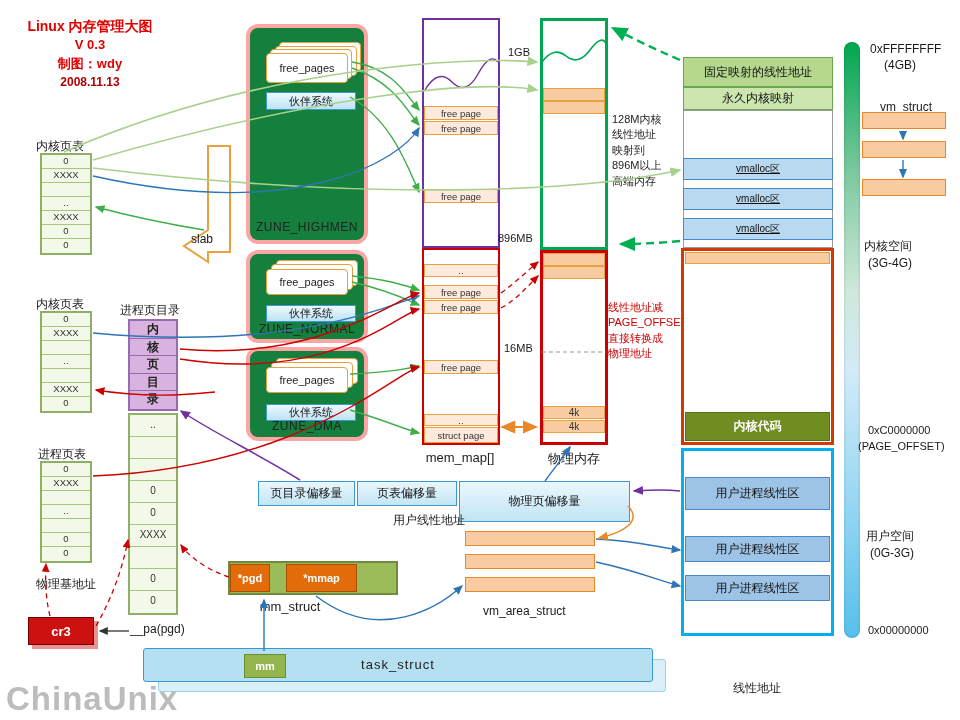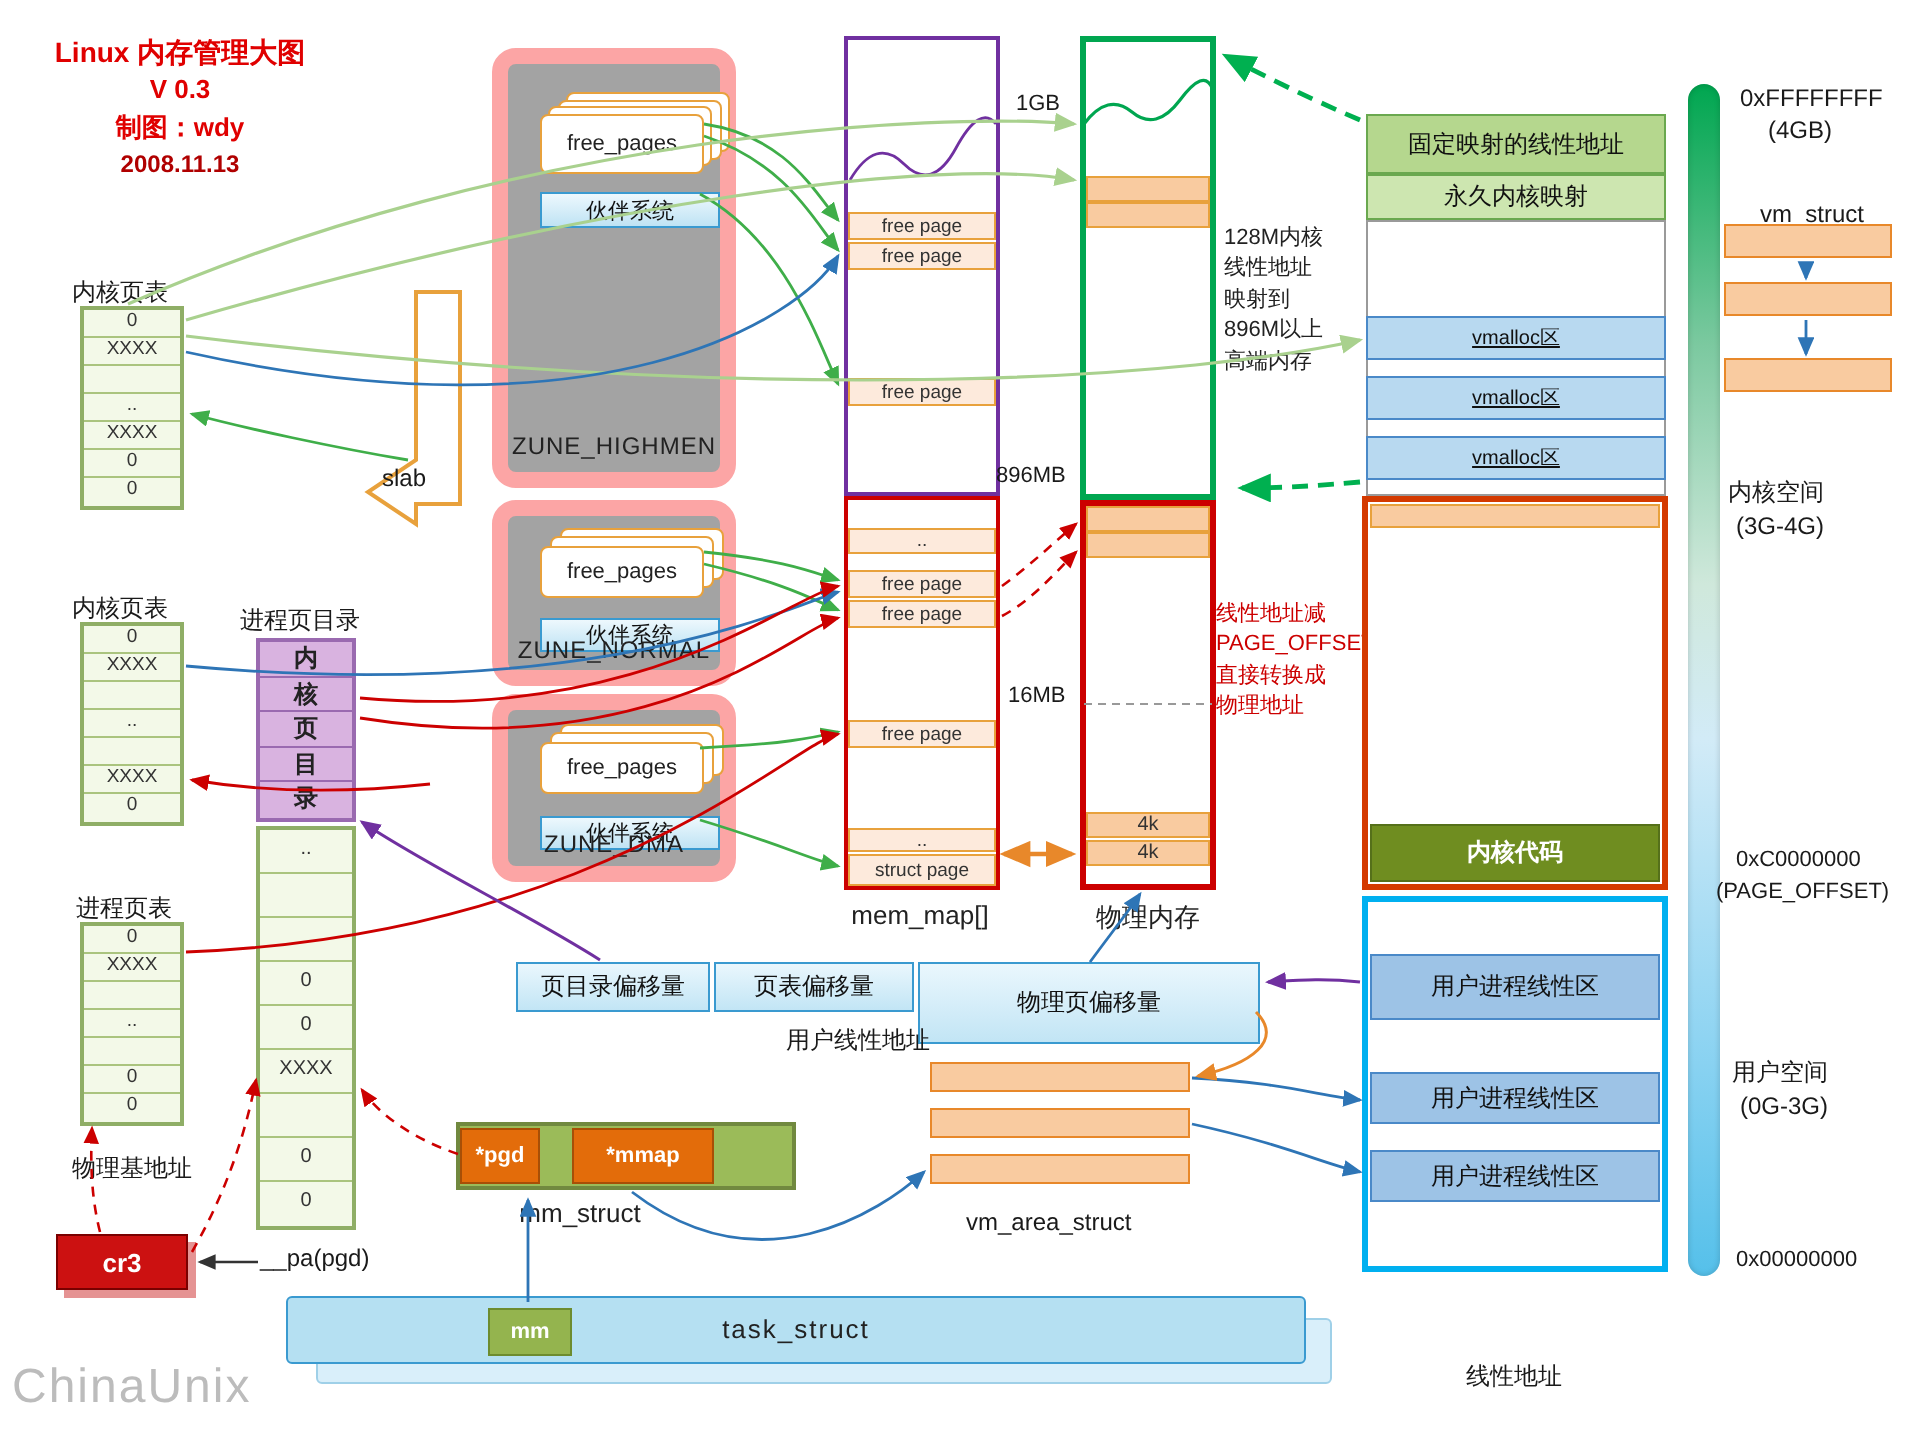--- a/index.html
+++ b/index.html
@@ -12,21 +12,21 @@
   .title .t1{font-size:14px}
   .title .t2,.title .t3{font-size:13px}
   .title .t4{font-size:12px;color:#b00000}
   .gtable{border:2px solid #8fae66;background:#f3f9e8}
   .gcell{height:14px;border-bottom:1px solid #aac47e;font-size:9.5px;line-height:12px;text-align:center;color:#333}
   .gtable .gcell:last-child{border-bottom:none}
   .pgd .gcell{height:22px;line-height:20px;font-size:10px}
   .ptable{border:2px solid #9a6ab0;background:#e7d0ec}
   .pcell{height:17.5px;border-bottom:1px solid #9a6ab0;background:#d9b3e0;font-size:12px;line-height:16px;text-align:center;color:#222;font-weight:bold}
   .ptable .pcell:last-child{border-bottom:none}
-  .zone{border:8px solid #fca5a5;border-radius:12px;background:#a3a3a3}
+  .zone{border:4px solid #fca5a5;border-radius:12px;background:#15803d}
   .zname{position:absolute;left:0;right:0;text-align:center;font-size:12px;color:#222;letter-spacing:.5px}
   .stack{position:absolute}
   .page{position:absolute;width:82px;height:30px;background:#fff;border:1.5px solid #e8a13c;border-radius:4px}
   .sm .page{height:26px}
   .page.front{display:flex;align-items:center;justify-content:center;font-size:11px;color:#222}
   .buddy{position:absolute;width:90px;height:18px;background:linear-gradient(#edf8fd,#bfe3f4);border:1.5px solid #3a9ad0;display:flex;align-items:center;justify-content:center;font-size:11px;color:#111}
   .memtop{border:2px solid #7030a0;background:#fff}
   .membot{border:2px solid #cc0000;background:#fff}
   .orow{background:#fdeadc;border:1px solid #e8a13c;font-size:9.5px;display:flex;align-items:center;justify-content:center;color:#333}
   .phystop{border:3px solid #00a650;background:#fff}
@@ -48,21 +48,21 @@
   .gradbar{border-radius:8px;background:linear-gradient(180deg,#00a650 0%,#7cc9a0 22%,#cfe8db 42%,#d2ebf7 55%,#8fd4f2 80%,#55c0ea 100%);box-shadow:inset 0 0 3px rgba(0,0,0,.18)}
   .segbox{background:linear-gradient(#eaf7fd,#c2e5f5);border:1.5px solid #3a9ad0;display:flex;align-items:center;justify-content:center;font-size:12px;color:#111}
   .vmabar{background:#f9cba0;border:1.5px solid #e8882a}
   .mmgreen{background:#9bbb59;border:2px solid #71893f}
   .obox{background:#e36c0a;border:1px solid #a84f06;color:#fff;font-weight:bold;font-size:11px;display:flex;align-items:center;justify-content:center}
   .taskmain{background:#b5e0f2;border:1.5px solid #3a9ad0;border-radius:3px}
   .taskecho{background:#d9effa;border:1.5px solid #9fd0e8;border-radius:3px}
   .tasktext{position:absolute;left:0;right:0;top:8px;text-align:center;font-size:13px;color:#222;letter-spacing:1px}
   .mmbox{background:#94b44e;border:1px solid #6d8c2f;color:#fff;font-weight:bold;font-size:11px;display:flex;align-items:center;justify-content:center}
   .cr3box{background:#cc1111;border:1px solid #7a0000;color:#fff;font-weight:bold;font-size:13px;display:flex;align-items:center;justify-content:center;box-shadow:4px 4px 0 #e59393}
-  .watermark{font-size:24px;font-weight:normal;color:#bcbcbc;letter-spacing:1px}
+  .watermark{font-size:33px;font-weight:bold;color:#bcbcbc;letter-spacing:1px}
   svg.overlay{position:absolute;left:0;top:0;z-index:5;pointer-events:none}
   .ztop{z-index:6}
   .ln{fill:none}
   .g{stroke:#3fae49;stroke-width:1.4;marker-end:url(#mg)}
   .lg{stroke:#a9d18e;stroke-width:1.6;marker-end:url(#mlg)}
   .dg{stroke:#00b050;stroke-width:2.4;stroke-dasharray:8 5;marker-end:url(#mdg)}
   .b{stroke:#2e75b6;stroke-width:1.4;marker-end:url(#mb)}
   .r{stroke:#cc0000;stroke-width:1.4;marker-end:url(#mr)}
   .rd{stroke:#cc0000;stroke-width:1.3;stroke-dasharray:5 4;marker-end:url(#mr)}
   .p{stroke:#7030a0;stroke-width:1.5;marker-end:url(#mp)}

